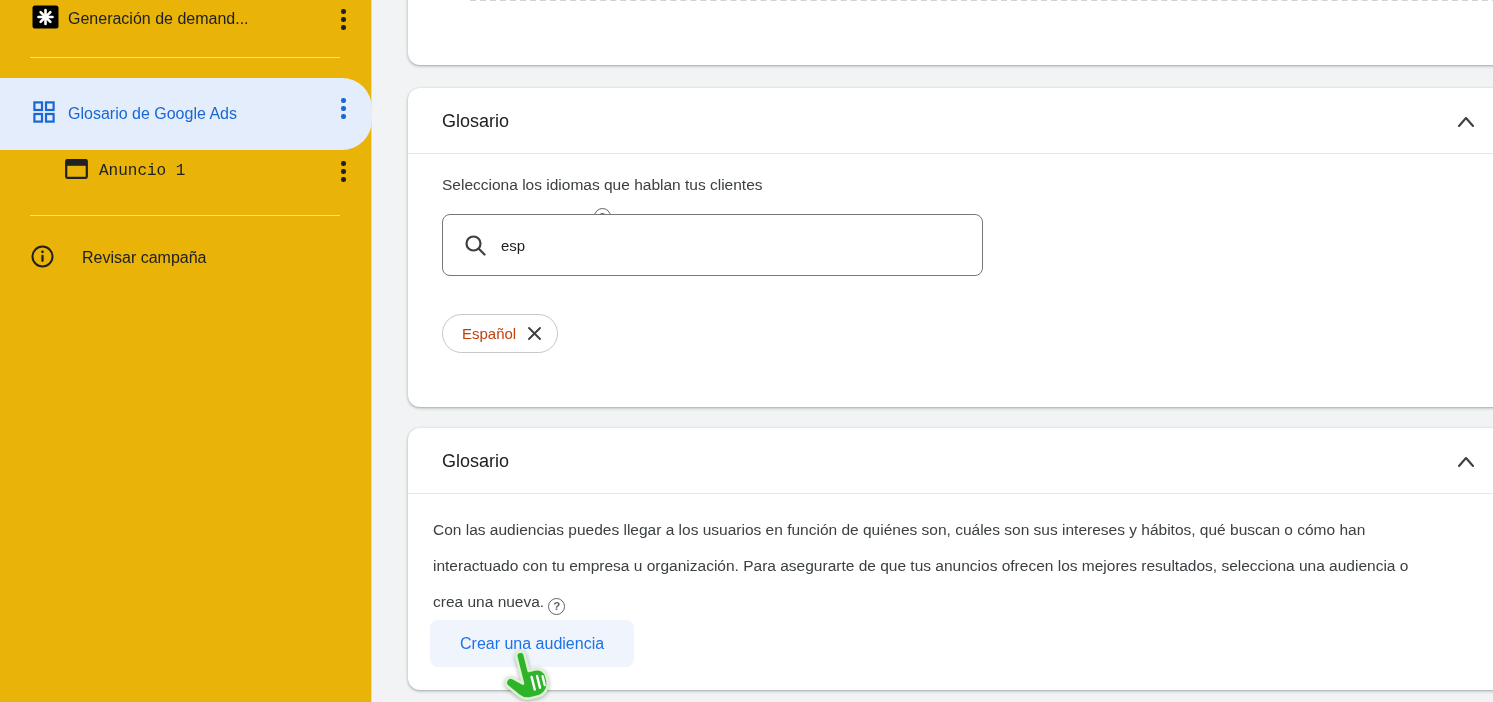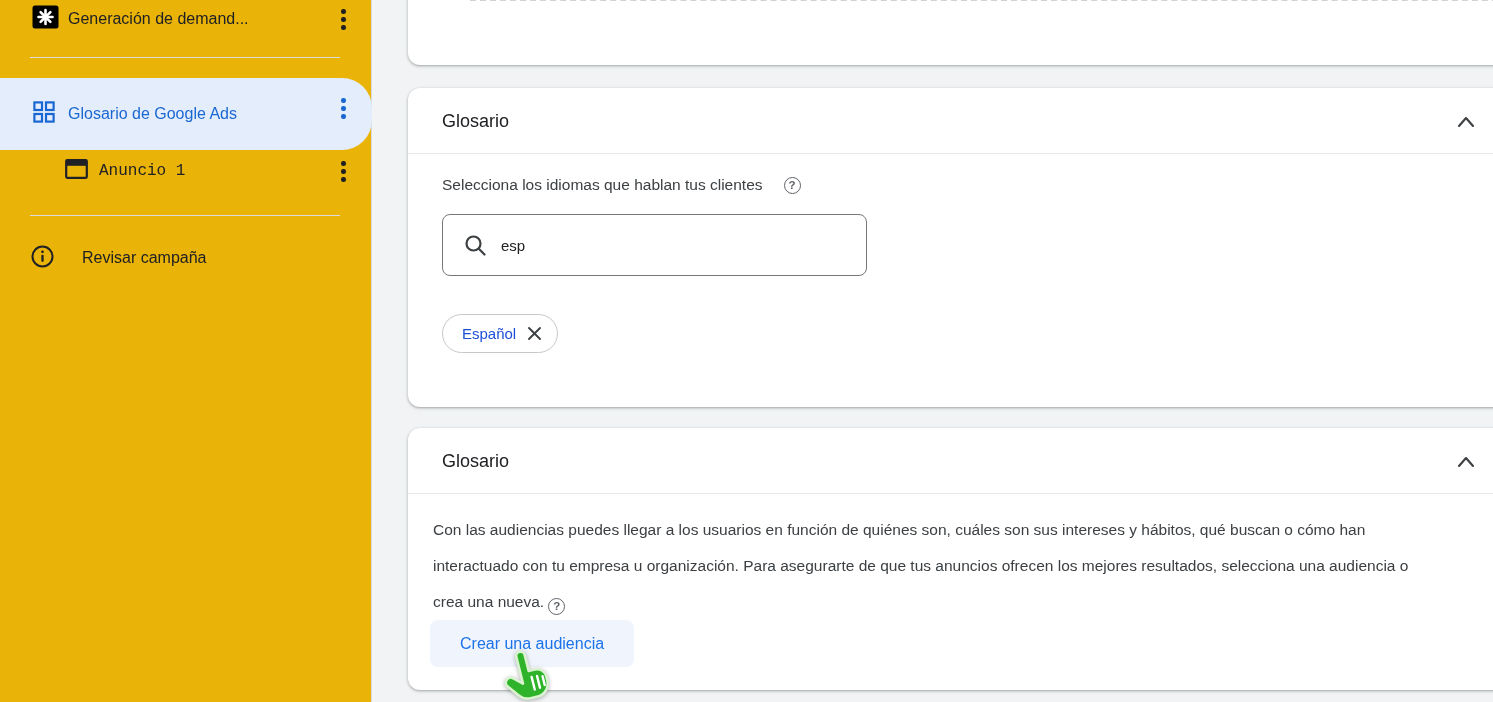--- a/index.html
+++ b/index.html
@@ -52,42 +52,42 @@
     box-shadow:0 1px 2px rgba(60,64,67,.3), 0 1px 3px 1px rgba(60,64,67,.12);
   }
   .card-top { top:-14px; height:79px; }
   .dashed-edge { position:absolute; top:13px; left:62px; right:0; border-top:2px dashed #a9adb2; opacity:.55; }
 
   .card-header { position:relative; height:66px; border-bottom:1px solid #e7e8ea; }
   .card-title { position:absolute; left:34px; top:50%; transform:translateY(-50%); font-size:18px; color:#202124; }
   .collapse-btn { position:absolute; left:1046px; top:22px; width:24px; height:24px; cursor:pointer; display:flex; align-items:center; justify-content:center; }
 
   .card-idiomas { top:88px; height:319px; }
-  .field-label-row { position:absolute; left:34px; top:88px; display:flex; align-items:center; gap:21px; }
+  .field-label-row { position:absolute; left:34px; top:88px; display:flex; align-items:center; gap:14px;flex-direction:column; }
   .field-label-row .txt { font-size:15.5px; color:#3c4043; }
   .help-icon {
     width:17px; height:17px; border:1.6px solid #5f6368; border-radius:50%;
     display:inline-flex; align-items:center; justify-content:center;
     font-size:11.5px; color:#5f6368; font-weight:bold; flex:0 0 auto;
   }
   .search-box {
-    position:absolute; left:34px; top:126px; width:425px; height:62px;
+    position:absolute; left:34px; top:126px; width:541px; height:62px;
     border:1px solid #75787b; border-radius:8px; background:#fff;
     display:flex; align-items:center; padding:0 16px 0 21px; gap:14px;
   }
   .search-box input {
     border:none; outline:none; flex:1; font-size:15px; color:#202124;
     font-family:"Liberation Sans","DejaVu Sans",sans-serif; background:transparent;
   }
   .chip {
     position:absolute; left:34px; top:226px; height:39px;
     border:1px solid #c6c8c7; border-radius:20px; background:#fff;
     display:inline-flex; align-items:center; gap:11px; padding:0 15px 0 19px;
   }
-  .chip .chip-label { font-size:15px; color:#1d4ed8; }
+  .chip .chip-label { font-size:15px; color:#c2410c; }
   .chip .chip-close { display:flex; cursor:pointer; }
 
   .card-audiencia { top:428px; height:262px; }
   .aud-desc {
     position:absolute; left:25px; top:84px; width:990px;
     font-size:15.5px; line-height:36px; color:#3c4043;
   }
   .aud-desc .help-icon { vertical-align:-3px; margin-left:4px; }
   .create-audience-btn {
     position:absolute; left:22px; top:192px; height:47px;

